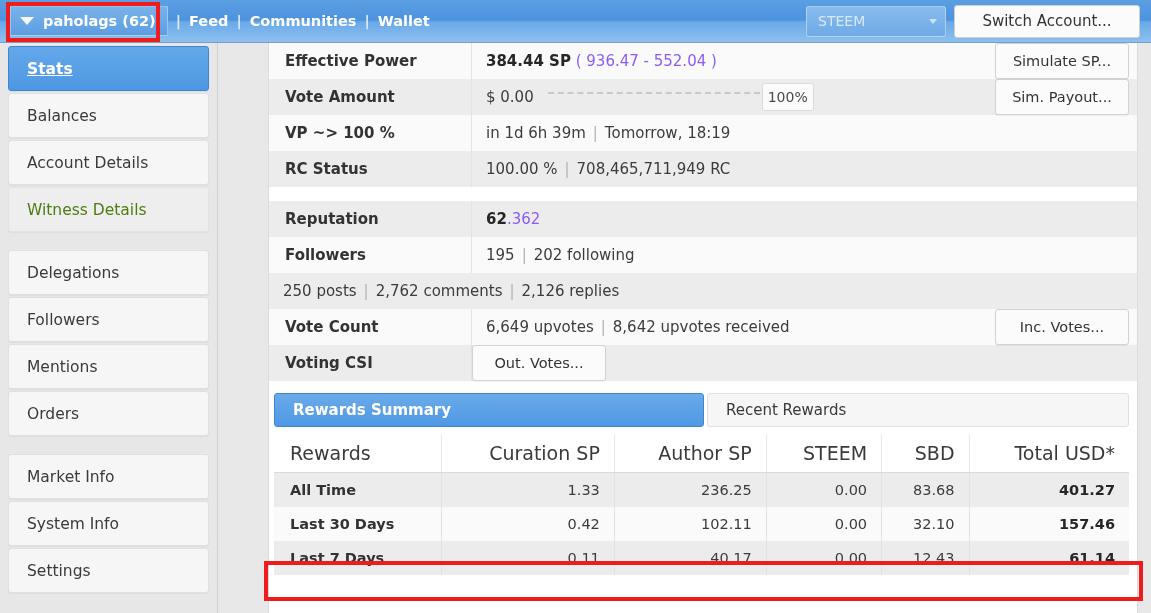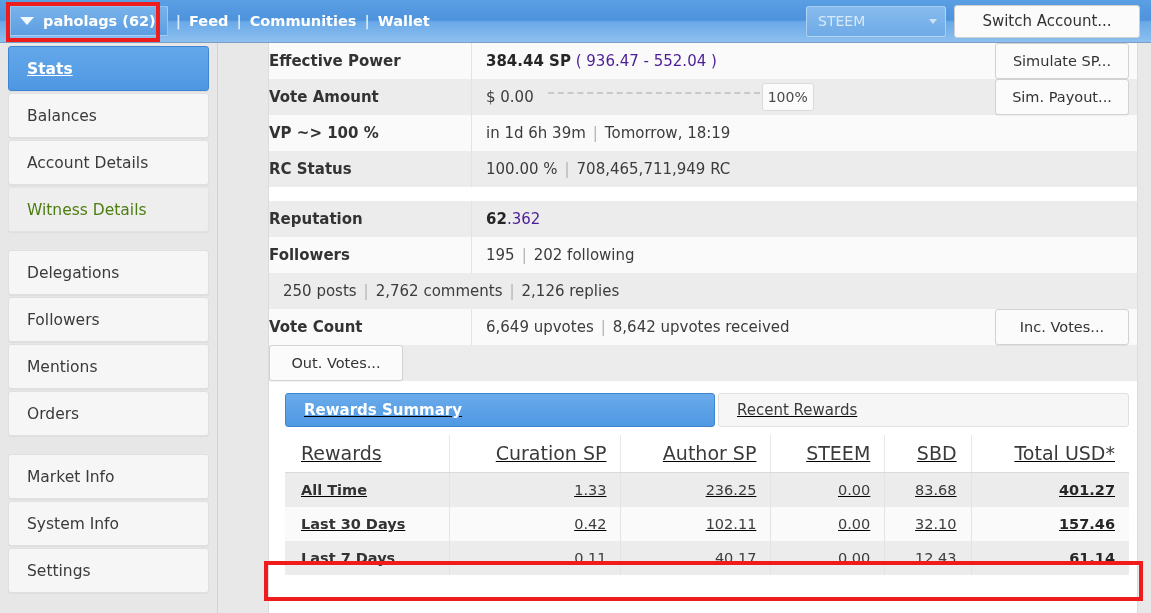--- a/index.html
+++ b/index.html
@@ -98,33 +98,34 @@
     background: #ffffff;
     border-left: 1px solid #dcdcdc; border-right: 1px solid #dcdcdc;
     overflow: hidden;
   }
   .stat-row { display: flex; align-items: center; height: 36px; }
   .stat-row.odd  { background: #ececec; }
   .stat-row.even { background: #fafafa; }
   .stat-label {
     width: 203px; flex: 0 0 203px; height: 100%;
     display: flex; align-items: center;
+    padding-left: 16px;
     font-size: 15px; font-weight: bold; color: #333;
     border-right: 1px solid #e3e3e3;
     white-space: nowrap;
   }
   .stat-value {
     flex: 1; height: 100%;
     display: flex; align-items: center;
     padding-left: 14px;
     font-size: 15px; color: #3c3c3c;
     white-space: nowrap; overflow: hidden;
   }
   .strong-val { font-weight: bold; color: #262626; }
-  .soft { color: #4c1d95; }
+  .soft { color: #8b5cf6; }
   .pipe { color: #b4b4b4; padding: 0 7px; }
   .row-btn-cell {
     flex: 0 0 auto; height: 100%;
     display: flex; align-items: center; padding-right: 8px;
   }
   .row-btn {
     height: 36px; min-width: 134px;
     background: #fbfbfb; border: 1px solid #d2d2d2; border-radius: 3px;
     font-size: 14.5px; color: #333;
     display: flex; align-items: center; justify-content: center;
@@ -140,21 +141,21 @@
     border-top: 2px dashed #c9c9c9;
   }
   .vote-pct {
     margin-left: 2px; height: 28px; min-width: 52px;
     background: #fbfbfb; border: 1px solid #dcdcdc; border-radius: 3px;
     display: flex; align-items: center; justify-content: center;
     font-size: 14px; color: #4a4a4a;
   }
 
   
-  .rewards-block { padding: 12px 8px 0 16px; text-decoration: underline; }
+  .rewards-block { padding: 12px 8px 0 5px; }
   .tabs { display: flex; height: 34px; }
   .tab {
     height: 34px; display: flex; align-items: center;
     padding: 0 0 0 18px;
     font-size: 15px; color: #3a3a3a;
     border: 1px solid #e0e0e0; border-radius: 3px;
     background: #f6f6f6;
   }
   .tab.active {
     flex: 0 0 430px;
@@ -342,20 +343,21 @@
         <span>6,649 upvotes</span>
         <span class="pipe">|</span>
         <span>8,642 upvotes received</span>
       </div>
       <div class="row-btn-cell">
         <div class="row-btn">Inc. Votes...</div>
       </div>
     </div>
 
     <div class="stat-row odd">
+      <div class="stat-label">Voting CSI</div>
       <div class="row-btn-cell">
         <div class="row-btn">Out. Votes...</div>
       </div>
     </div>
 
     <div class="rewards-block">
       <div class="tabs">
         <div class="tab active">Rewards Summary</div>
         <div class="tab inactive">Recent Rewards</div>
       </div>

